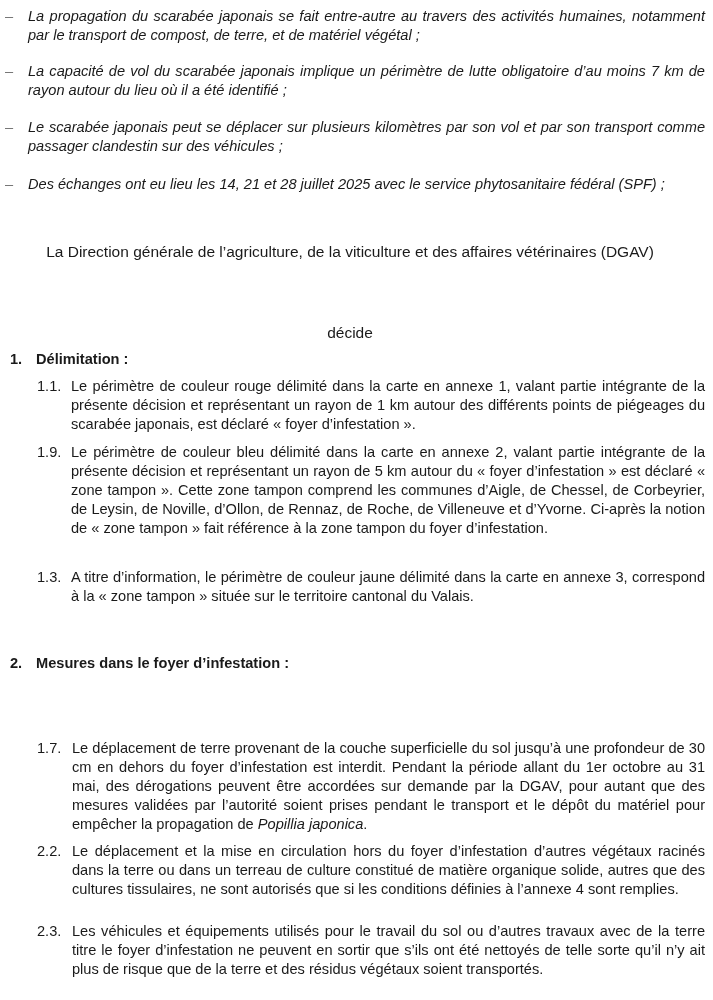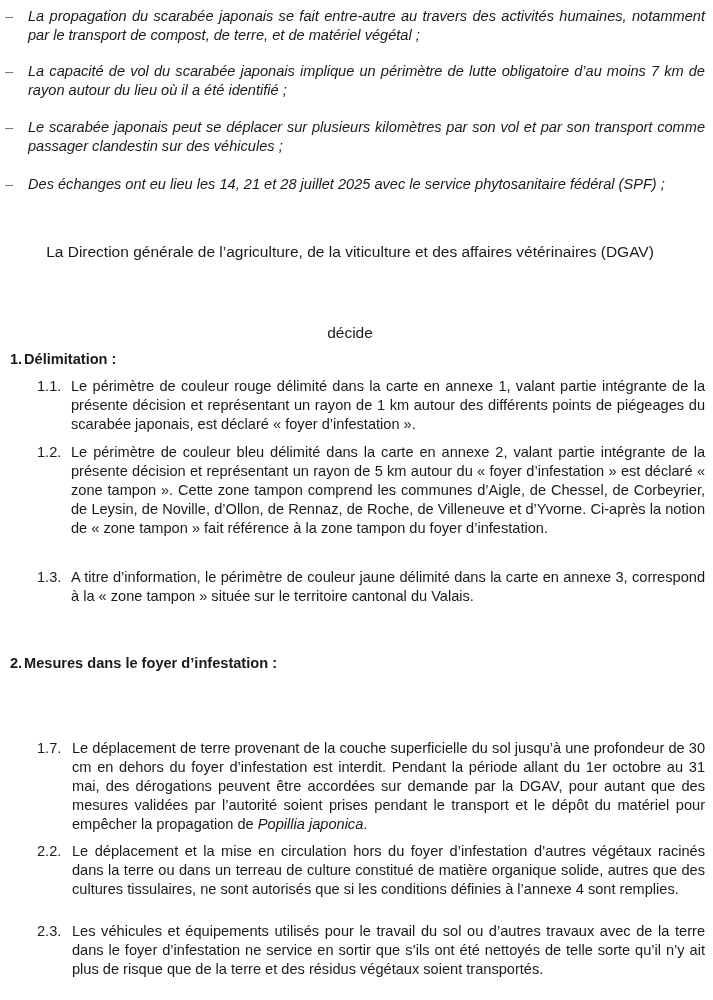--- a/index.html
+++ b/index.html
@@ -13,21 +13,21 @@
   .bullet .dash { position: absolute; left: 5px; top: 0; color: #777; width: 12px; }
   .bullet .txt { position: absolute; left: 28px; right: 8px; text-align: justify; font-style: italic; }
   .title {
     position: absolute; left: 0; width: 700px; text-align: center;
     font-weight: normal; font-size: 15.5px; line-height: 20px;
   }
   .sec {
     position: absolute; left: 0; font-weight: bold; font-size: 14.6px;
   }
   .sec .num { position: absolute; left: 10px; }
-  .sec .lbl { position: absolute; left: 24px; white-space: nowrap; }
+  .sec .lbl { position: absolute; left: 36px; white-space: nowrap; }
   .item { position: absolute; left: 0; width: 713px; }
   .item .num { position: absolute; left: 37px; }
   .item .txt { position: absolute; left: 72px; right: 8px; text-align: justify; }
   .item.sm .txt { left: 71px; }
   .subhead { position: absolute; left: 28px; font-weight: bold; white-space: nowrap; }
   i { font-style: italic; }
 </style>
 </head>
 <body>
 
@@ -56,21 +56,21 @@
   <div class="sec" style="top:350px;">
     <span class="num">1.</span>
     <span class="lbl">Délimitation :</span>
   </div>
 
   <div class="item sm" style="top:377px;">
     <span class="num">1.1.</span>
     <span class="txt">Le périmètre de couleur rouge délimité dans la carte en annexe 1, valant partie intégrante de la présente décision et représentant un rayon de 1 km autour des différents points de piégeages du scarabée japonais, est déclaré « foyer d’infestation ».</span>
   </div>
   <div class="item sm" style="top:443px;">
-    <span class="num">1.2.</span>
+    <span class="num">1.9.</span>
     <span class="txt">Le périmètre de couleur bleu délimité dans la carte en annexe 2, valant partie intégrante de la présente décision et représentant un rayon de 5 km autour du « foyer d’infestation » est déclaré « zone tampon ». Cette zone tampon comprend les communes d’Aigle, de Chessel, de Corbeyrier, de Leysin, de Noville, d’Ollon, de Rennaz, de Roche, de Villeneuve et d’Yvorne.    Ci-après la notion de « zone tampon » fait référence à la zone tampon du foyer d’infestation.</span>
   </div>
   <div class="item sm" style="top:568px;">
     <span class="num">1.3.</span>
     <span class="txt">A titre d’information, le périmètre de couleur jaune délimité dans la carte en annexe 3, correspond à la « zone tampon » située sur le territoire cantonal du Valais.</span>
   </div>
 
   <div class="sec" style="top:654px;">
     <span class="num">2.</span>
     <span class="lbl">Mesures dans le foyer d’infestation :</span>
@@ -80,16 +80,16 @@
   <div class="item" style="top:739px;">
     <span class="num">1.7.</span>
     <span class="txt"><span>Le déplacement de terre provenant de la couche superficielle du sol jusqu’à une profondeur de 30 cm en dehors du foyer d’infestation est interdit. Pendant la période allant du 1er octobre au 31 mai, des dérogations peuvent être accordées sur demande par la DGAV, pour autant que des mesures validées par l’autorité soient prises pendant le transport et le dépôt du matériel pour empêcher la propagation de</span> <i>Popillia japonica</i><span>.</span></span>
   </div>
   <div class="item" style="top:842px;">
     <span class="num">2.2.</span>
     <span class="txt">Le déplacement et la mise en circulation hors du foyer d’infestation d’autres végétaux racinés dans la terre ou dans un terreau de culture constitué de matière organique solide, autres que des cultures tissulaires, ne sont autorisés que si les conditions définies à l’annexe 4 sont remplies.</span>
   </div>
   <div class="item" style="top:922px;">
     <span class="num">2.3.</span>
-    <span class="txt">Les véhicules et équipements utilisés pour le travail du sol ou d’autres travaux avec de la terre dans le foyer d’infestation ne service en sortir que s’ils ont été nettoyés de telle sorte qu’il n’y ait plus de risque que de la terre et des résidus végétaux soient transportés.</span>
+    <span class="txt">Les véhicules et équipements utilisés pour le travail du sol ou d’autres travaux avec de la terre titre le foyer d’infestation ne peuvent en sortir que s’ils ont été nettoyés de telle sorte qu’il n’y ait plus de risque que de la terre et des résidus végétaux soient transportés.</span>
   </div>
 
 </div>
 
 </body></html>

